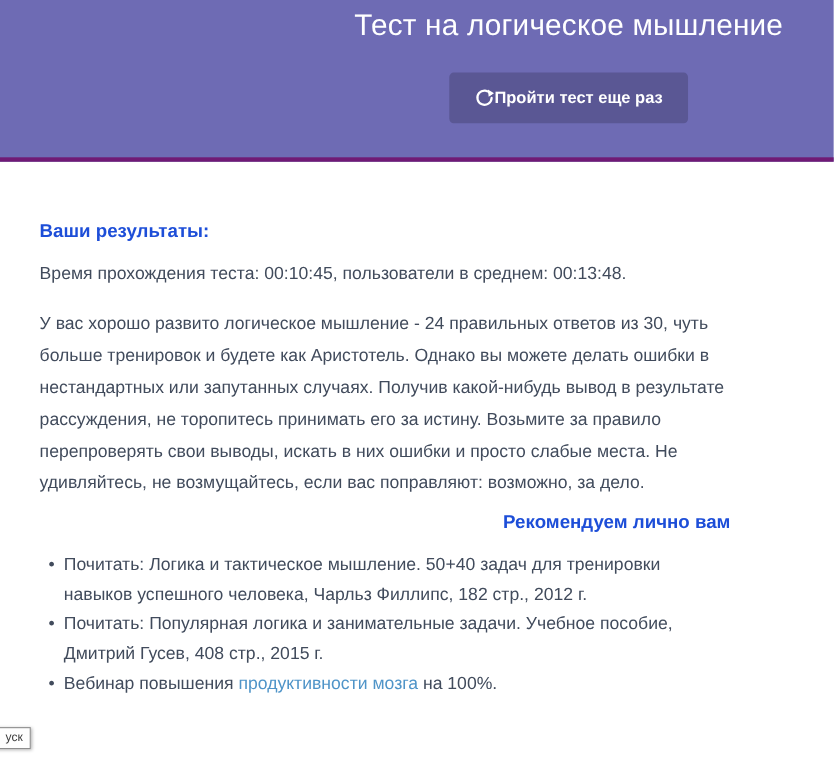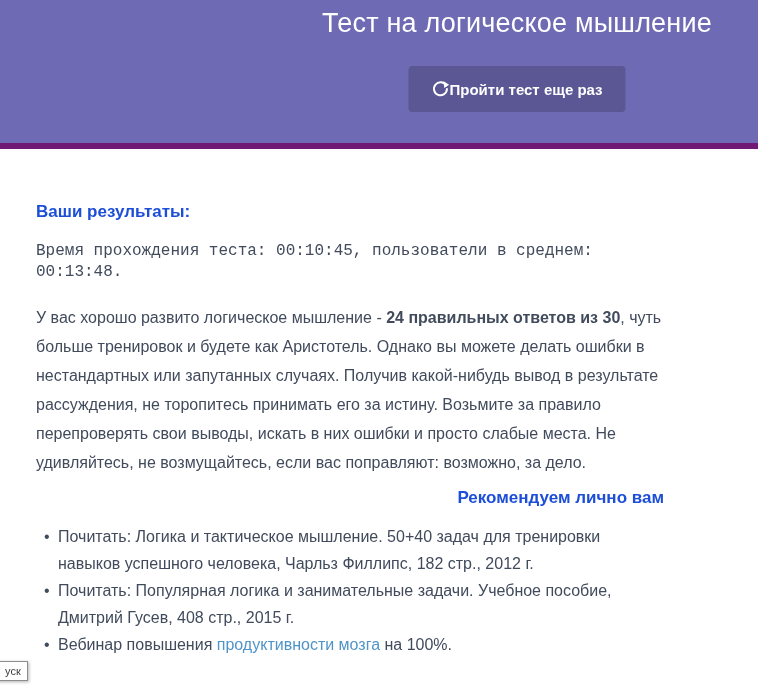--- a/index.html
+++ b/index.html
@@ -8,21 +8,21 @@
     overflow: hidden;
     background: #ffffff;
     font-family: "Liberation Sans", sans-serif;
     position: relative;
   }
   
   .hero {
     position: relative;
     height: 143px;
     background: #6e6bb4;
-    border-bottom: 6px solid #701a75;
+    border-bottom: 4px solid #701a75;
   }
   .title {
     position: absolute;
     top: 8px; left: 517px;
     transform: translateX(-50%);
     margin: 0;
     color: #ffffff;
     font-size: 27px;
     font-weight: normal;
     white-space: nowrap;
@@ -50,39 +50,39 @@
     width: 628px;
     color: #414b5c;
     font-size: 16px;
   }
   .content h2 {
     margin: 0;
     font-size: 17px;
     font-weight: bold;
     color: #1d4ed8;
   }
-  .time  { margin: 19px 0 0; line-height: 21px; font-family: Liberation Mono, monospace; }
+  .time  { margin: 19px 0 0; line-height: 21px; }
   .para  { margin: 20px 0 0; line-height: 29px; }
   .more  { margin-top: 10px; }
   .rec-heading { margin-top: 11px !important; text-align: right; }
   .recs {
     margin: 15px 0 0;
     padding: 0 0 0 22px;
     list-style: none;
     line-height: 27px;
   }
   .recs li { position: relative; }
   .recs li::before {
     content: "\2022";
     position: absolute;
     left: -14px;
     color: #414b5c;
   }
   a.link { color: #4f94c8; text-decoration: none; cursor: pointer; }
-  b { font-weight: bold; }
+  b { font-weight: normal; }
   
   .tooltip {
     position: absolute;
     left: -8px; top: 661px;
     background: #fefefe;
     border: 1px solid #8d8d8d;
     box-shadow: 1px 1px 3px rgba(0,0,0,.3);
     padding: 3px 6px 3px 12px;
     font-size: 11px;
     color: #3c3c3c;

